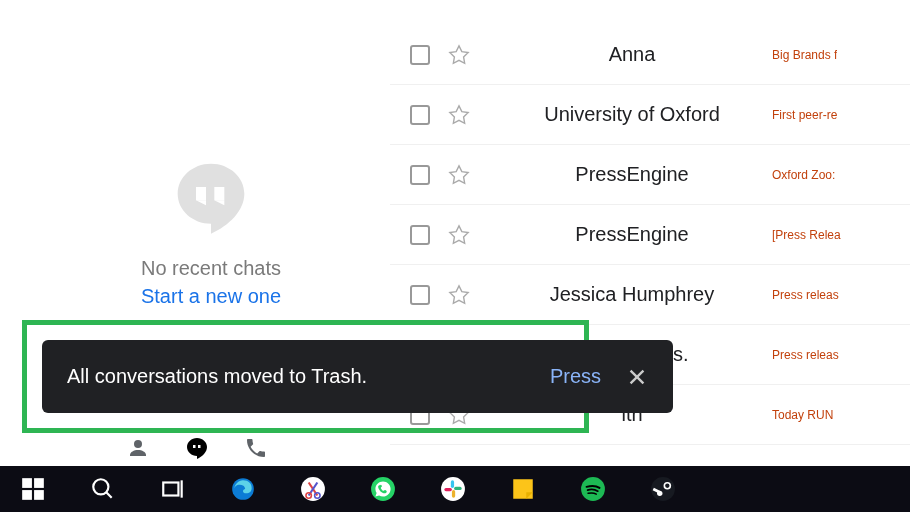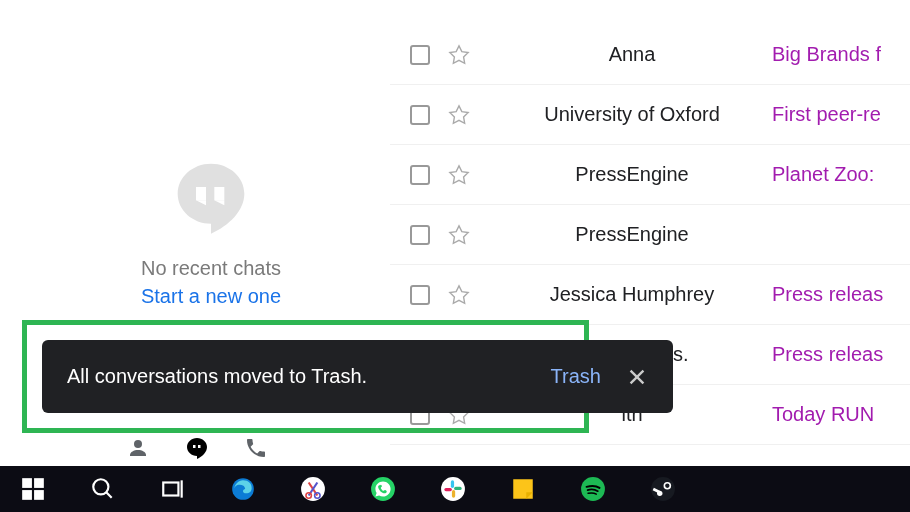--- a/index.html
+++ b/index.html
@@ -81,22 +81,22 @@
       cursor: pointer;
     }
     .sender {
       font-size: 20px;
       color: #202124;
       width: 280px;
       white-space: nowrap;
       overflow: hidden;
     }
     .subject {
-      font-size: 20px;
-      color: #a21caf;
+      font-size: 12px;
+      color: #c2410c;
       white-space: nowrap;
       overflow: hidden;
     }
     .toast-container {
       position: absolute;
       left: 22px;
       top: 320px;
       width: 567px;
       height: 113px;
       border: 5px solid #2eb553;
@@ -211,28 +211,29 @@
         </svg></div>
     <div class="sender">University of Oxford</div>
     <div class="subject">First peer-re</div>
   </div>
   <div class="email-row">
     <div class="checkbox"></div>
     <div class="star"><svg viewBox="0 0 24 24" fill="none" stroke="#aaa" stroke-width="1.5">
           <path d="M12 2l3.09 6.26L22 9.27l-5 4.87 1.18 6.88L12 17.77l-6.18 3.25L7 14.14 2 9.27l6.91-1.01L12 2z"></path>
         </svg></div>
     <div class="sender">PressEngine</div>
-    <div class="subject">Planet Zoo:</div>
+    <div class="subject">Oxford Zoo:</div>
   </div>
   <div class="email-row">
     <div class="checkbox"></div>
     <div class="star"><svg viewBox="0 0 24 24" fill="none" stroke="#aaa" stroke-width="1.5">
           <path d="M12 2l3.09 6.26L22 9.27l-5 4.87 1.18 6.88L12 17.77l-6.18 3.25L7 14.14 2 9.27l6.91-1.01L12 2z"></path>
         </svg></div>
     <div class="sender">PressEngine</div>
+    <div class="subject">[Press Relea</div>
   </div>
   <div class="email-row">
     <div class="checkbox"></div>
     <div class="star"><svg viewBox="0 0 24 24" fill="none" stroke="#aaa" stroke-width="1.5">
           <path d="M12 2l3.09 6.26L22 9.27l-5 4.87 1.18 6.88L12 17.77l-6.18 3.25L7 14.14 2 9.27l6.91-1.01L12 2z"></path>
         </svg></div>
     <div class="sender">Jessica Humphrey</div>
     <div class="subject">Press releas</div>
   </div>
   <div class="email-row">
@@ -249,21 +250,21 @@
           <path d="M12 2l3.09 6.26L22 9.27l-5 4.87 1.18 6.88L12 17.77l-6.18 3.25L7 14.14 2 9.27l6.91-1.01L12 2z"></path>
         </svg></div>
     <div class="sender">ith</div>
     <div class="subject">Today RUN</div>
   </div>
 </div>
 
 <div class="toast-container"></div>
 <div class="toast">
   <span class="toast-message">All conversations moved to Trash.</span>
-  <span class="toast-undo">Trash</span>
+  <span class="toast-undo">Press</span>
   <span class="toast-close">
     <svg viewBox="0 0 24 24" fill="none" stroke="#ccc" stroke-width="2.5">
         <line x1="5" y1="5" x2="19" y2="19"></line>
         <line x1="19" y1="5" x2="5" y2="19"></line>
       </svg>
   </span>
 </div>
 
 <div class="taskbar">
   <div class="taskbar-icon">

